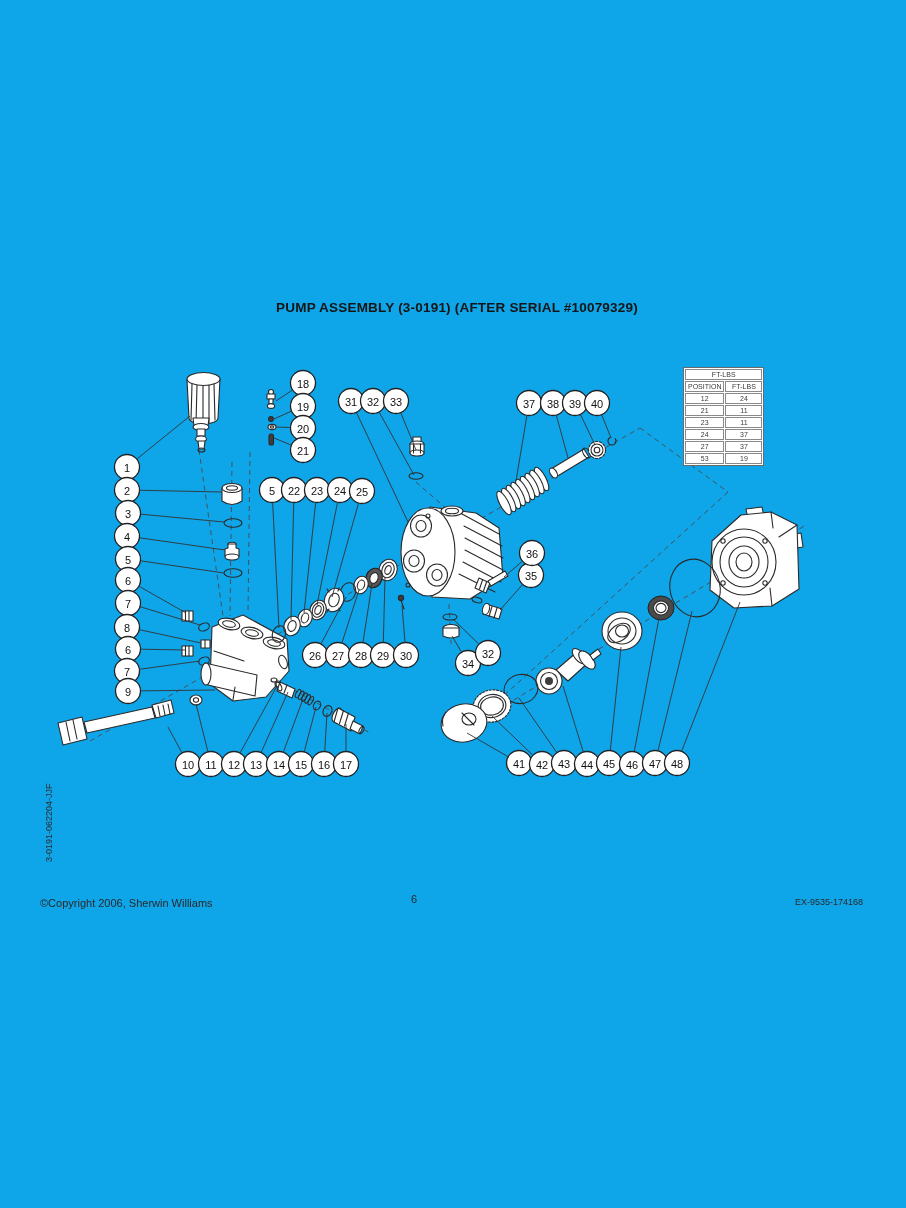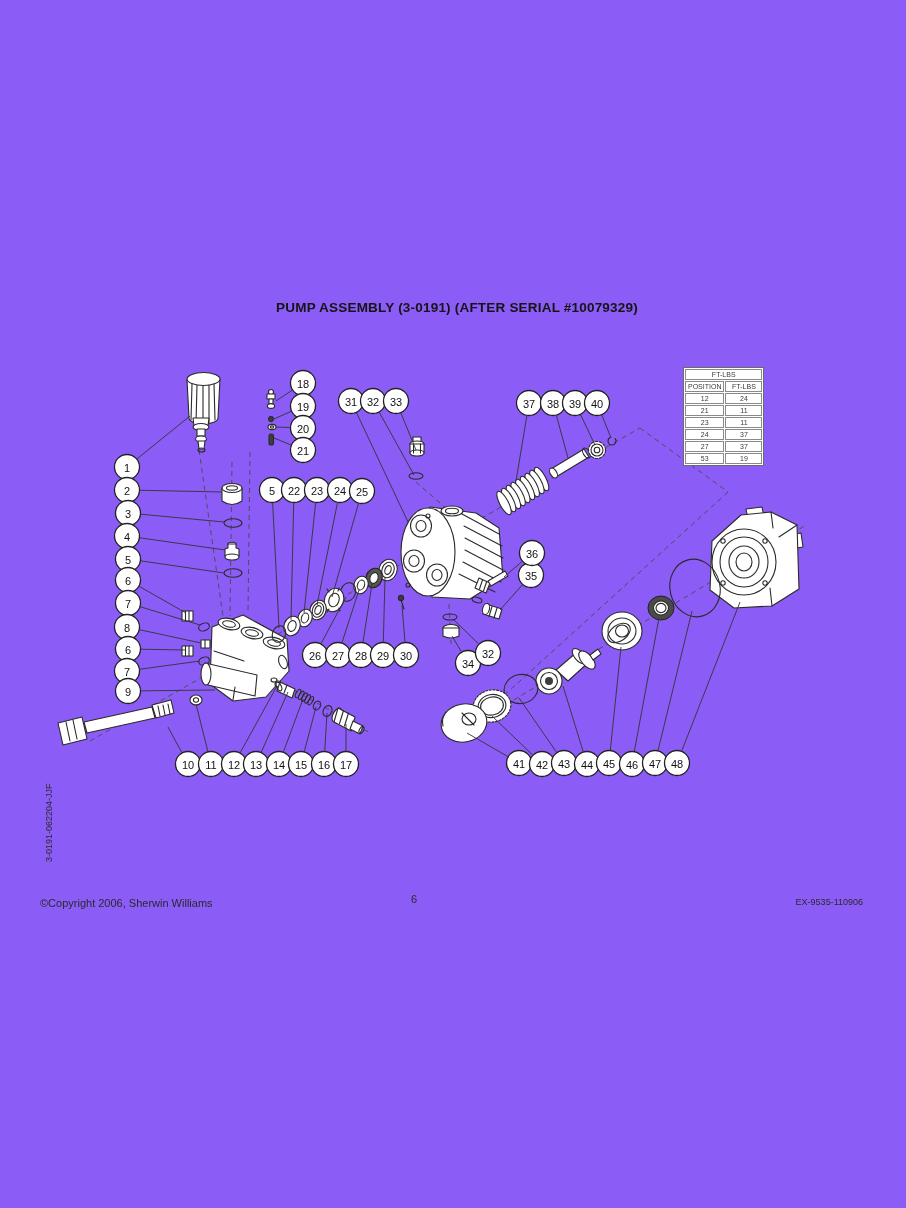--- a/index.html
+++ b/index.html
@@ -1,16 +1,16 @@
 <!DOCTYPE html>
 <html><head>
 <meta charset="utf-8">
 <style>
   html,body{margin:0;padding:0;background:#fff;}
-  .page{position:relative;width:906px;height:1208px;background:#8b5cf6;
+  .page{position:relative;width:906px;height:1208px;background:#0ea5e9;
         font-family:"Liberation Sans",sans-serif;overflow:hidden;}
   .title{position:absolute;top:300px;left:0;width:914px;text-align:center;
          font-weight:bold;font-size:13.5px;color:#151515;letter-spacing:.2px;}
   .diagram-svg{position:absolute;left:0;top:0;}
   
   .torque{position:absolute;left:683px;top:367px;border-collapse:separate;
           border-spacing:1.6px;background:#fff;border:1px solid #6a6a6a;}
   .torque td,.torque th{border:1px solid #8a8a8a;font-size:7px;font-weight:400;
           color:#3a3a3a;text-align:center;padding:0 2px;min-width:31px;height:9px;
           line-height:9px;white-space:nowrap;}
@@ -606,14 +606,14 @@
       <tr>
         <td>53</td>
         <td>19</td>
       </tr>
     </tbody>
   </table>
 
   <div class="side-label">3-0191-062204-JJF</div>
   <div class="footer-left">©Copyright 2006, Sherwin Williams</div>
   <div class="footer-center">6</div>
-  <div class="footer-right">EX-9535-110906</div>
+  <div class="footer-right">EX-9535-174168</div>
 </div>
 
 </body></html>

